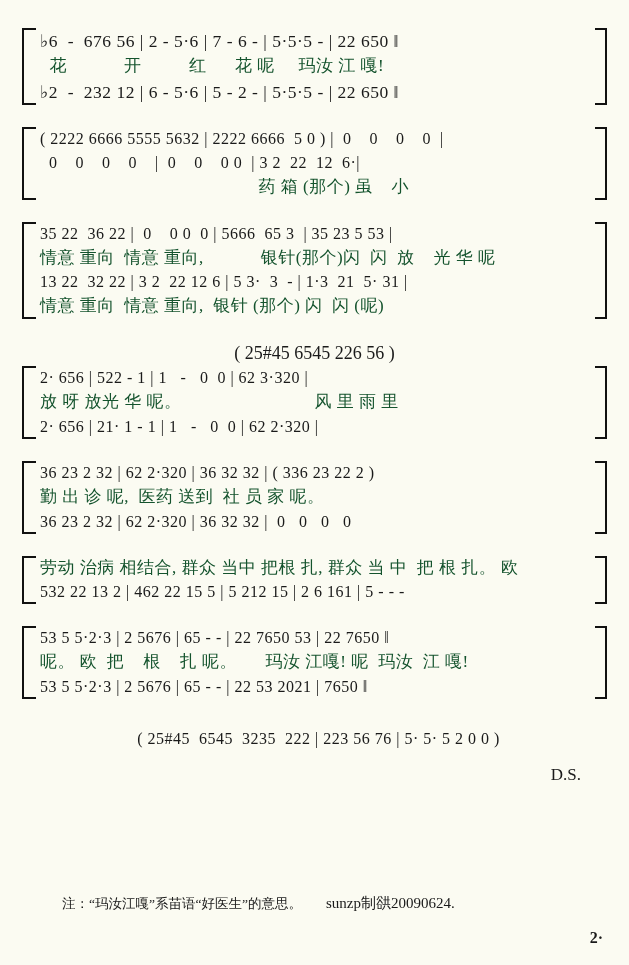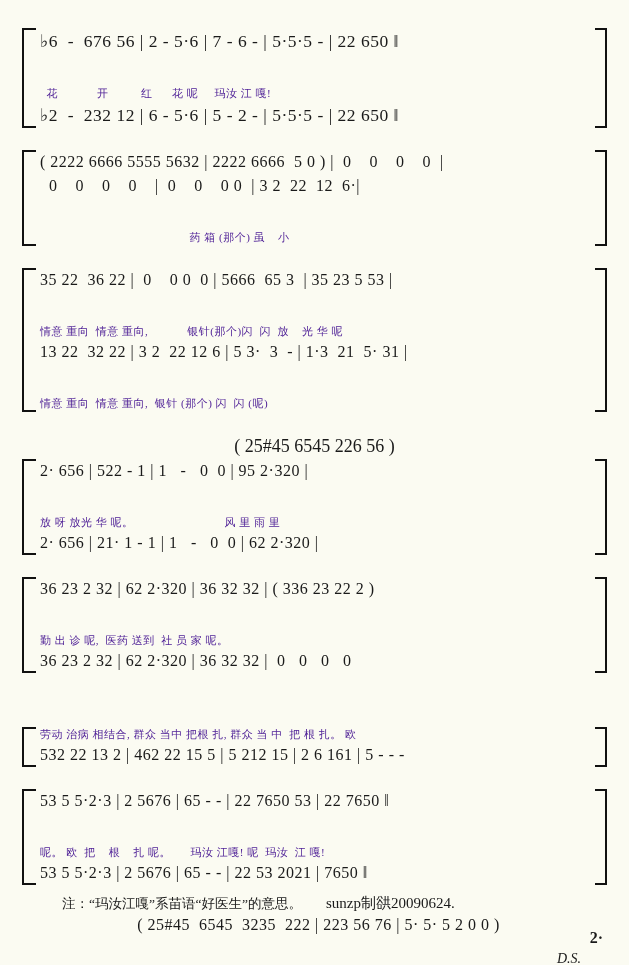--- a/index.html
+++ b/index.html
@@ -48,26 +48,25 @@
     white-space:nowrap;
     font-family:"Liberation Serif", serif;
   }
   .music{
     font-size:17.5px;
     letter-spacing:0.5px;
     line-height:1.5;
     white-space:pre;
   }
   .lyric{
-    font-size:11px;
+    font-size:17px;
     letter-spacing:0.5px;
     line-height:1.45;
     white-space:pre;
-    color:#4c1d95;
-    margin-top:32px;
+    color:#14532d;
   }
   .music.small{font-size:16px;}
   .paren-line{
     font-size:18px;
     white-space:pre;
     text-align:center;
     line-height:1.4;
   }
   .center{text-align:center;}
 
@@ -95,22 +94,21 @@
   .credit{font-size:15px;font-family:"Liberation Serif",serif;}
   .page-num{
     text-align:right;
     font-size:16px;
     font-weight:bold;
     margin-top:16px;
     padding-right:4px;
   }
   .ds{
     text-align:right;
-    font-size:14px;
-    font-style:italic;
+    font-size:17px;
     padding-right:26px;
     margin-top:-2px;
   }
 </style>
 </head>
 <body>
 
 <div class="page">
 
   <div class="system">
@@ -148,21 +146,21 @@
     </div>
   </div>
 
   <div class="sep"></div>
 
   <div class="paren-line">( 25#45 6545 226 56 )</div>
   <div class="system">
     <div class="brace"></div>
     <div class="brace end"></div>
     <div class="staff">
-      <div class="row music small">2· 656 | 522 - 1 | 1   -   0  0 | 95 2·320 |</div>
+      <div class="row music small">2· 656 | 522 - 1 | 1   -   0  0 | 62 3·320 |</div>
       <div class="row lyric">放 呀 放光 华 呢。                            风 里 雨 里</div>
       <div class="row music small">2· 656 | 21· 1 - 1 | 1   -   0  0 | 62 2·320 |</div>
     </div>
   </div>
 
   <div class="sep"></div>
 
   <div class="system">
     <div class="brace"></div>
     <div class="brace end"></div>

